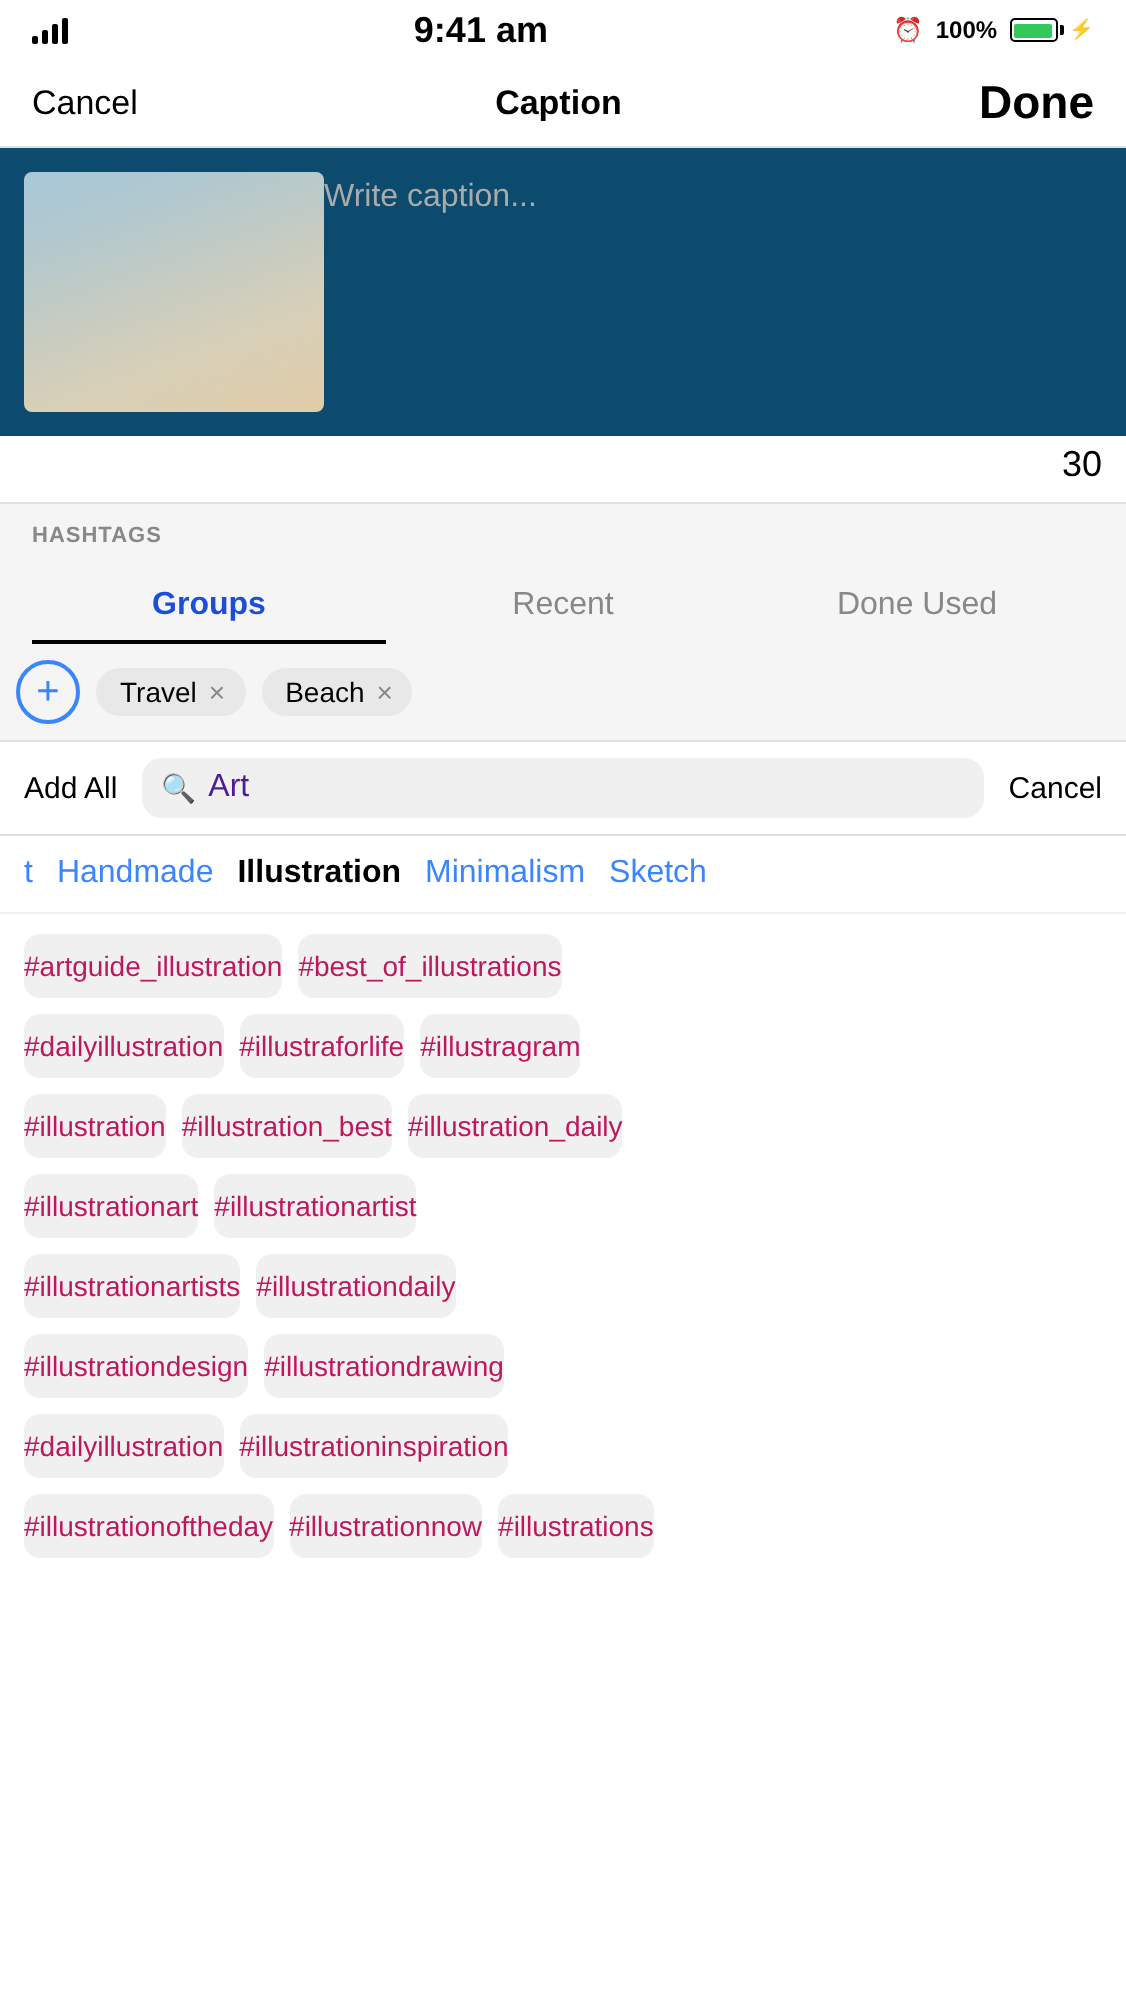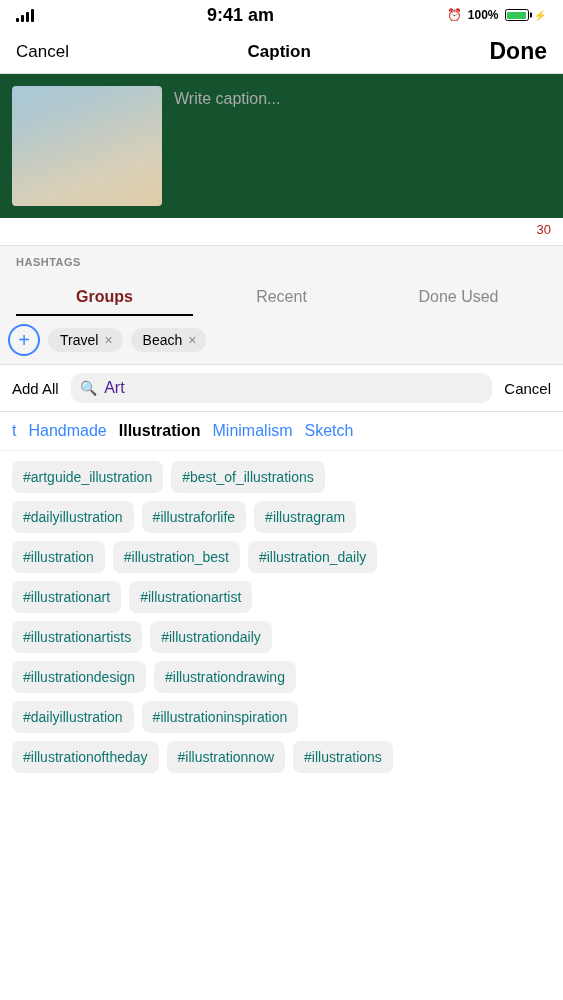--- a/index.html
+++ b/index.html
@@ -102,23 +102,22 @@
     .nav-done {
       font-size: 23px;
       color: #000;
       font-weight: 700;
     }
 
     
     .caption-area {
       display: flex;
       padding: 12px 12px;
-      background: #14532d;
+      background: #0c4a6e;
       min-height: 130px;
-      gap: 12px;
     }
     .caption-thumbnail {
       width: 150px;
       height: 120px;
       flex-shrink: 0;
       background: linear-gradient(135deg, #b8d4e8 0%, #c5d8e8 30%, #d0cfc0 60%, #e8ddc0 100%);
       border-radius: 4px;
       overflow: hidden;
       position: relative;
     }
@@ -139,22 +138,22 @@
     }
 
     
     .char-count-row {
       display: flex;
       justify-content: flex-end;
       padding: 4px 12px 8px;
       background: #fff;
     }
     .char-count {
-      font-size: 13px;
-      color: #b91c1c;
+      font-size: 18px;
+      color: #000000;
     }
 
     
     .hashtags-section {
       background: #f5f5f5;
       padding: 10px 16px 0;
       border-top: 1px solid #e0e0e0;
     }
     .hashtags-label {
       font-size: 11px;
@@ -174,21 +173,21 @@
     .tab-item {
       flex: 1;
       text-align: center;
       font-size: 16px;
       padding: 6px 0 10px;
       color: #888;
       font-weight: 400;
       position: relative;
     }
     .tab-item.active {
-      color: #7f1d1d;
+      color: #1d4ed8;
       font-weight: 700;
     }
     .tab-item.active::after {
       content: '';
       position: absolute;
       bottom: 0;
       left: 0;
       right: 0;
       height: 2px;
       background: #000;
@@ -304,23 +303,23 @@
     }
     .hashtag-row {
       display: flex;
       flex-wrap: wrap;
       gap: 8px;
       margin-bottom: 8px;
     }
     .hashtag-chip {
       background: #f0f0f0;
       border-radius: 8px;
-      padding: 8px 11px;
+      padding: 8px 0;
       font-size: 14px;
-      color: #0f766e;
+      color: #be185d;
       white-space: nowrap;
     }
   </style>
 </head>
 <body>
 
 <div class="status-bar">
   <div class="signal-icon">
     <div class="signal-bar" style="height:4px;"></div>
     <div class="signal-bar" style="height:7px;"></div>

